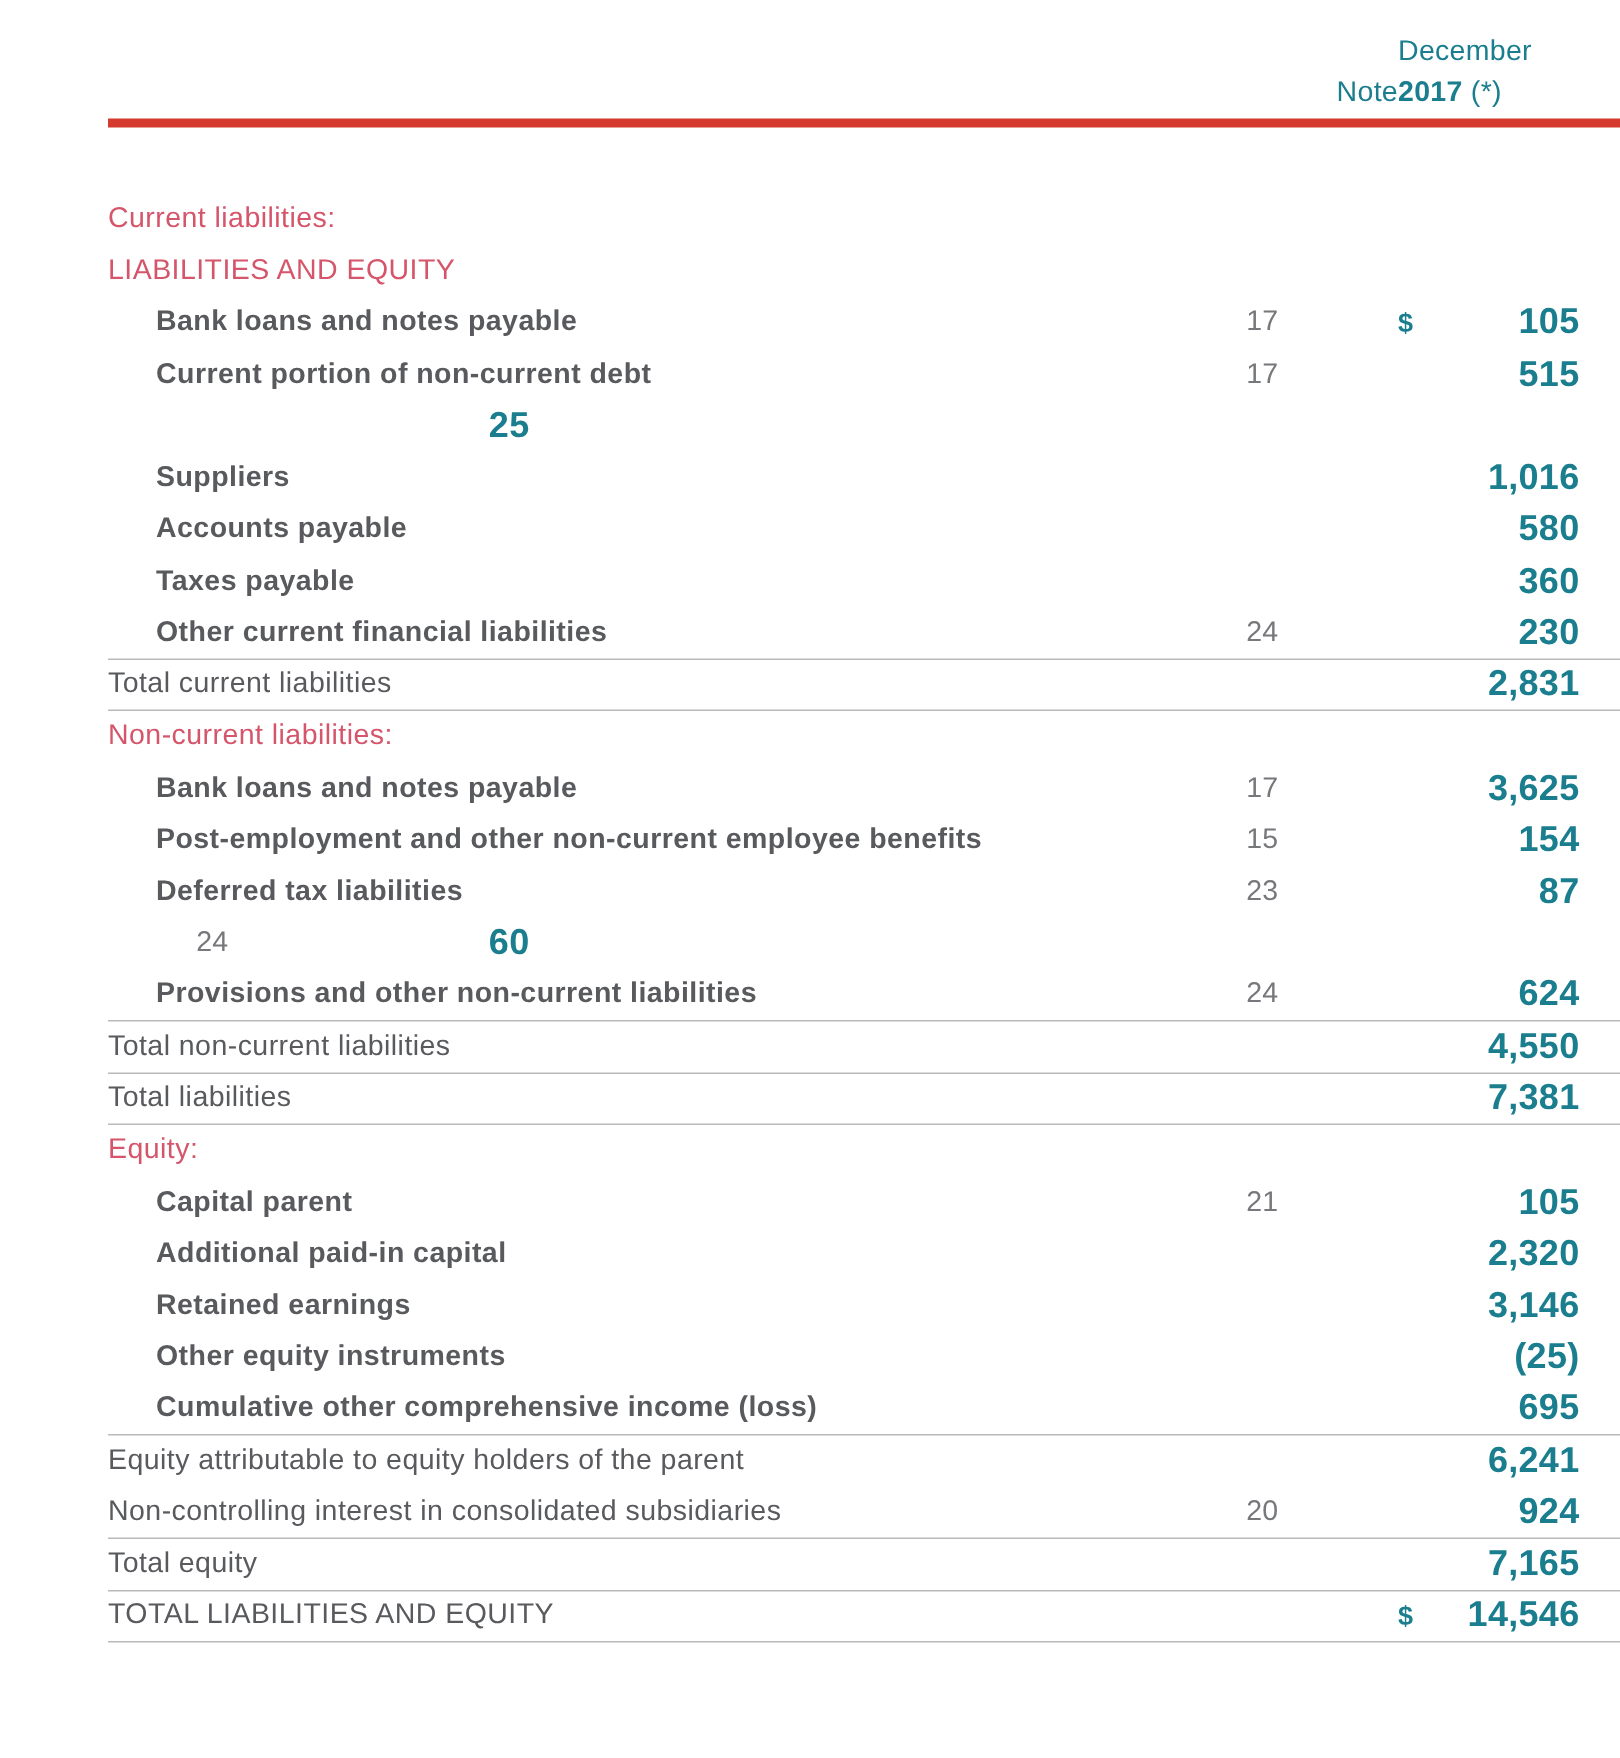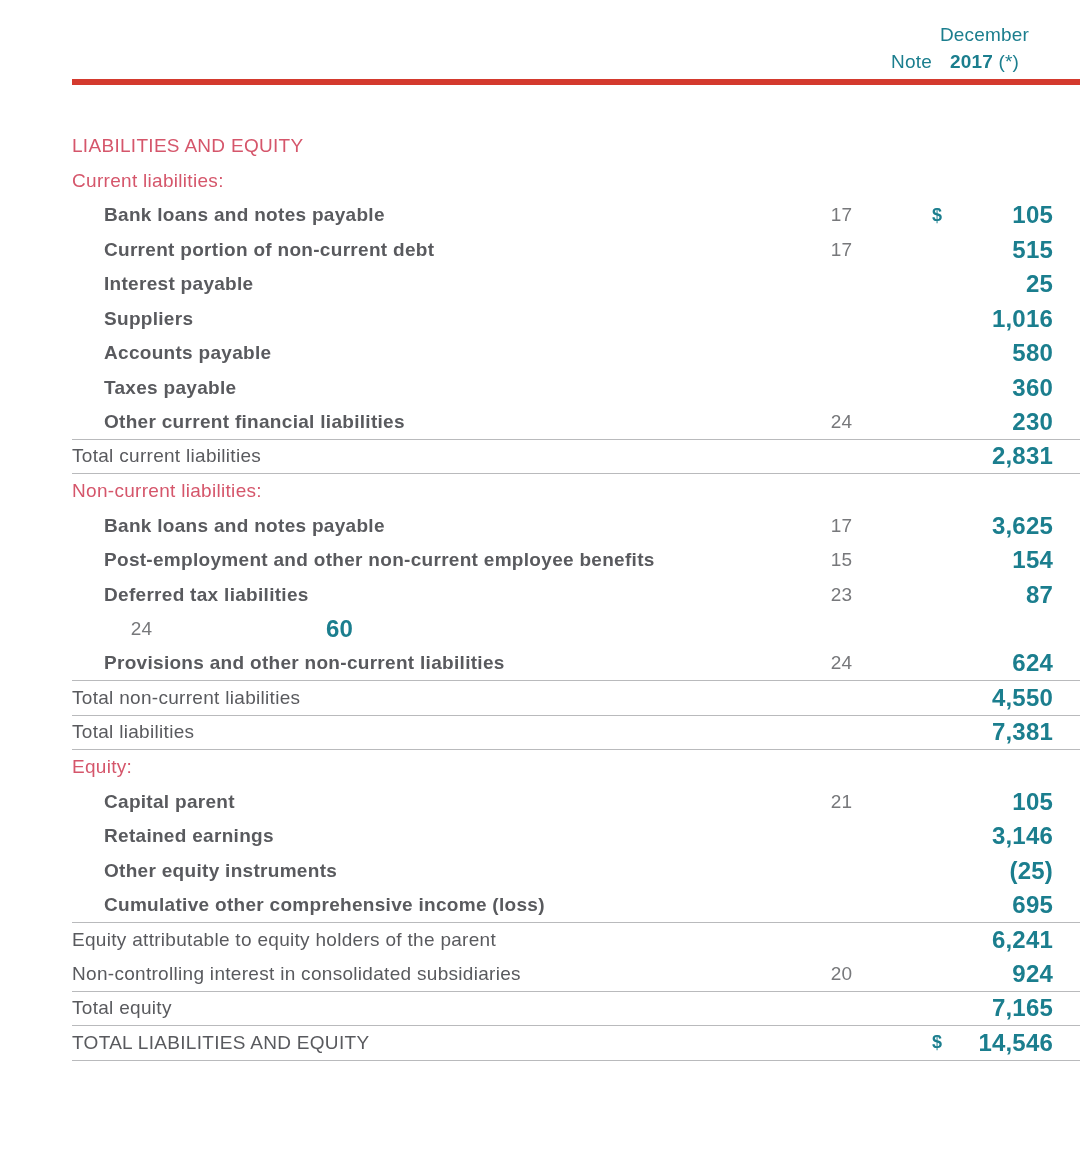--- a/index.html
+++ b/index.html
@@ -27,21 +27,21 @@
   .thead .spacer { flex: 1; }
   .note-col-head {
     width: 80px;
     text-align: right;
     line-height: 27px;
   }
   .period-col-head {
     box-sizing: border-box;
     width: 148px;
     padding-right: 43px;
-    text-align: center;
+    text-align: left;
     line-height: 27px;
   }
   .bold { font-weight: bold; }
   .red-rule {
     height: 6px;
     margin-top: 4px;
     background: var(--header_rule_red);
   }
   
   .tbody { margin-top: 44px; }
@@ -102,29 +102,29 @@
         <span class="bold">2017</span>
         <span>(*)</span>
       </div>
     </div>
   </div>
 
   <div class="red-rule"></div>
 
   <div class="tbody">
       <div class="row section">
+    <div class="label">Current liabilities:</div>
+    <div class="note"></div>
+    <div class="valgroup">
+      <span class="dollar"></span>
+      <span class="value"></span>
+    </div>
+  </div>
+      <div class="row section">
     <div class="label">LIABILITIES AND EQUITY</div>
-    <div class="note"></div>
-    <div class="valgroup">
-      <span class="dollar"></span>
-      <span class="value"></span>
-    </div>
-  </div>
-      <div class="row section">
-    <div class="label">Current liabilities:</div>
     <div class="note"></div>
     <div class="valgroup">
       <span class="dollar"></span>
       <span class="value"></span>
     </div>
   </div>
       <div class="row item">
     <div class="label">Bank loans and notes payable</div>
     <div class="note">17</div>
     <div class="valgroup">
@@ -134,21 +134,20 @@
   </div>
       <div class="row item">
     <div class="label">Current portion of non-current debt</div>
     <div class="note">17</div>
     <div class="valgroup">
       <span class="dollar"></span>
       <span class="value">515</span>
     </div>
   </div>
       <div class="row item">
-    <div class="label">Interest payable</div>
     <div class="note"></div>
     <div class="valgroup">
       <span class="dollar"></span>
       <span class="value">25</span>
     </div>
   </div>
       <div class="row item">
     <div class="label">Suppliers</div>
     <div class="note"></div>
     <div class="valgroup">
@@ -261,20 +260,28 @@
   </div>
       <div class="row item">
     <div class="label">Capital parent</div>
     <div class="note">21</div>
     <div class="valgroup">
       <span class="dollar"></span>
       <span class="value">105</span>
     </div>
   </div>
       <div class="row item">
+    <div class="label">Additional paid-in capital</div>
+    <div class="note"></div>
+    <div class="valgroup">
+      <span class="dollar"></span>
+      <span class="value">2,320</span>
+    </div>
+  </div>
+      <div class="row item">
     <div class="label">Retained earnings</div>
     <div class="note"></div>
     <div class="valgroup">
       <span class="dollar"></span>
       <span class="value">3,146</span>
     </div>
   </div>
       <div class="row item">
     <div class="label">Other equity instruments</div>
     <div class="note"></div>

